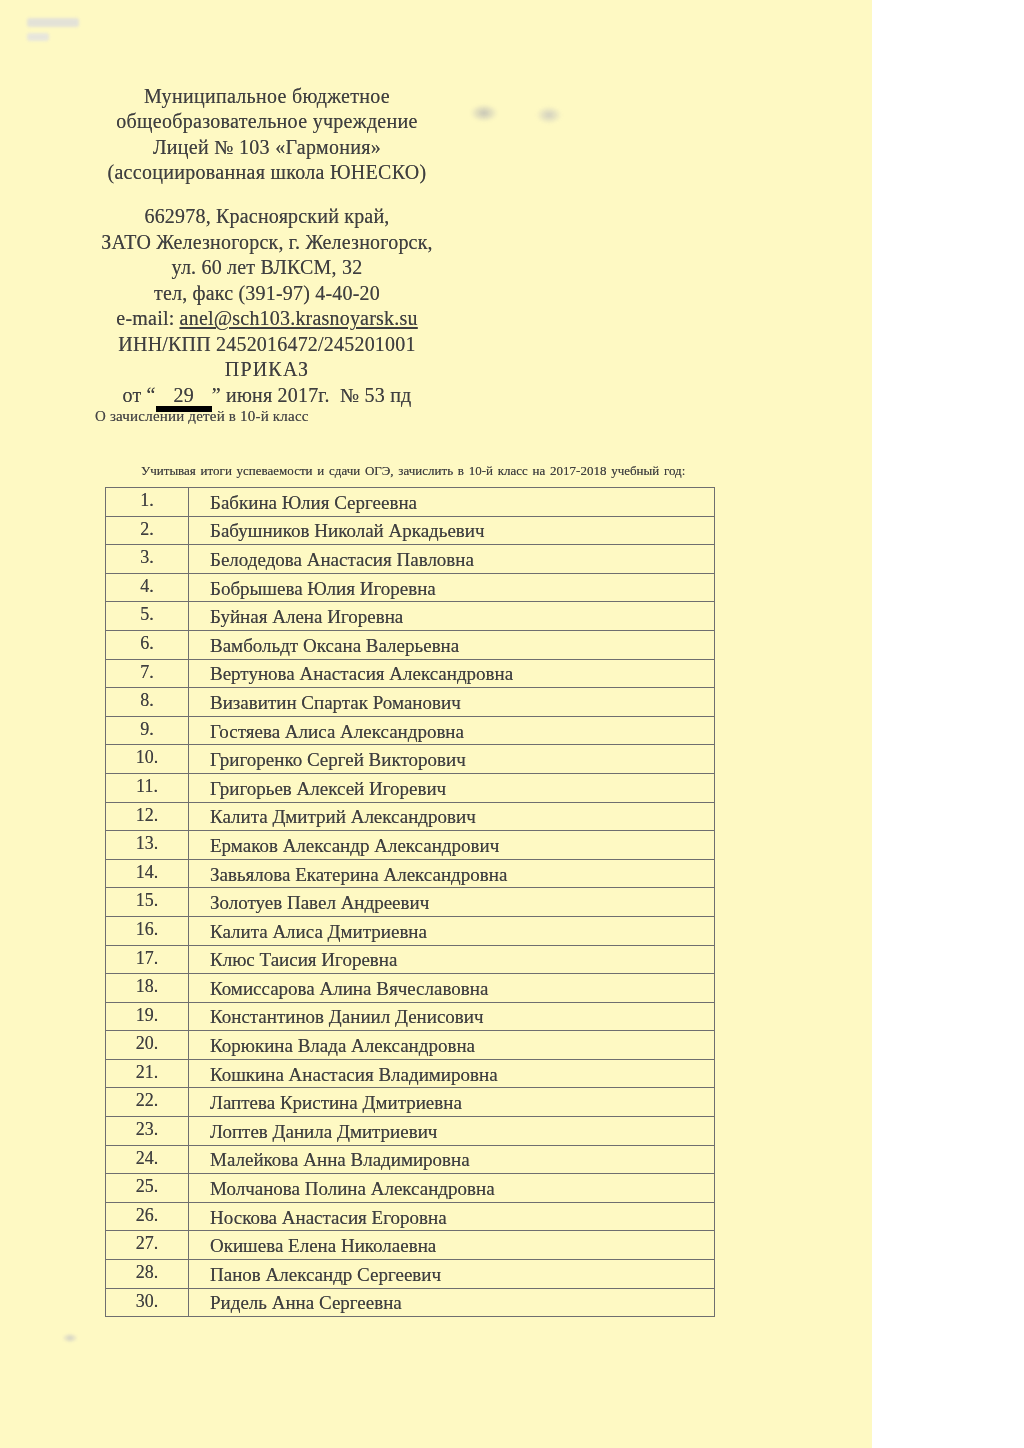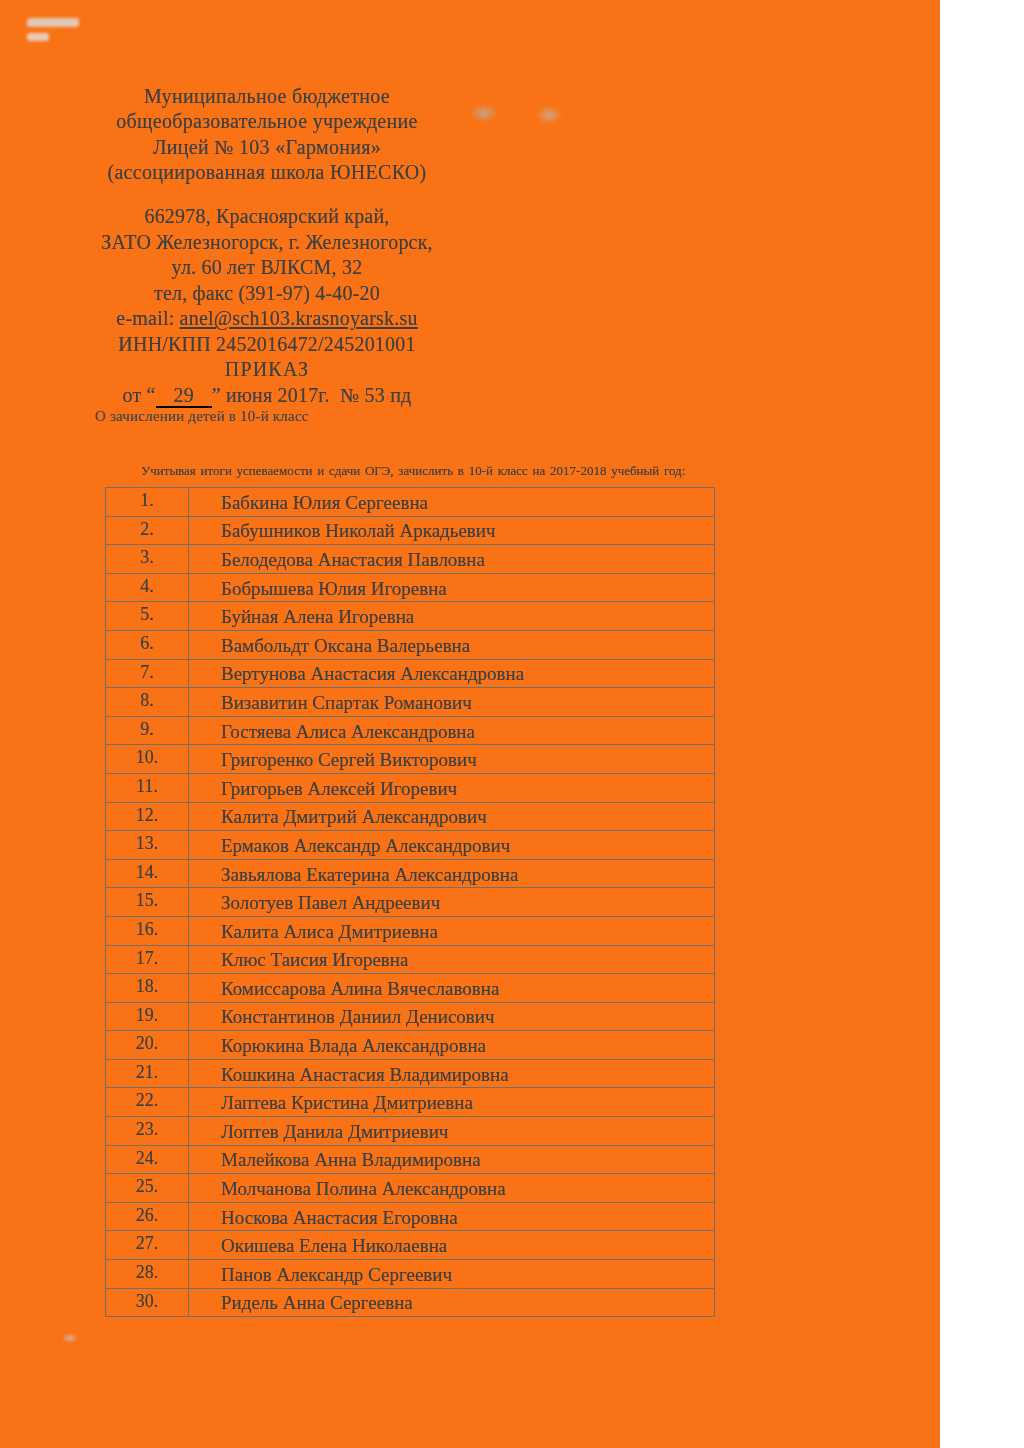--- a/index.html
+++ b/index.html
@@ -1,63 +1,63 @@
 <!DOCTYPE html>
 <html lang="ru"><head>
 <meta charset="utf-8">
 <style>
   * { margin: 0; padding: 0; box-sizing: border-box; }
   html, body { background: #ffffff; }
   body { font-family: "Liberation Serif", "DejaVu Serif", serif; }
 
   .page {
     position: relative;
-    width: 940px;
+    width: 872px;
     height: 1448px;
-    background: #f97316;
+    background: #fef9c3;
     color: #3f3f3f;
     overflow: hidden;
     text-shadow: 0 0 0.5px rgba(80,80,80,.75);
   }
 
   
   .org-block {
     position: absolute; left: 47px; top: 84px; width: 440px;
     text-align: center; font-size: 20px; line-height: 25.4px; letter-spacing: .3px;
   }
   .addr-block {
     position: absolute; left: 47px; top: 196px; width: 440px;
     text-align: center; font-size: 20px; line-height: 25.5px; letter-spacing: .2px; margin-top: 8px;
   }
   .doc-type { letter-spacing: 1.2px; }
   .date-line { white-space: pre-wrap; }
   .u-email { text-decoration: underline; text-underline-offset: 2px; text-align: center; }
   .day {
     display: inline-block; min-width: 56px; text-align: center;
-    border-bottom: 2px solid #000000; line-height: 22px; white-space: pre;
+    border-bottom: 6px solid #000000; line-height: 22px; white-space: pre;
   }
 
   .subject {
     position: absolute; left: 95px; top: 396px;
     font-size: 15px; color: #464646; letter-spacing: .2px; margin-top: 12px;
   }
 
   .paragraph {
     position: absolute; left: 95px; top: 456px; width: 876px;
     font-size: 13px; line-height: 30px;
     text-align: justify; text-indent: 46px; word-spacing: 1.5px;
   }
 
   table.students {
     position: absolute; left: 105px; top: 487px; width: 610px;
     border-collapse: collapse; table-layout: fixed; font-size: 19px;
   }
   .students td { border: 1px solid #6f6f6f; height: 28.6px; overflow: hidden; }
   .students td.num  { width: 83px; text-align: center; vertical-align: top; padding-top: 2px; font-size: 18px; }
-  .students td.name { vertical-align: middle; padding-left: 32px; padding-top: 2px; white-space: nowrap; }
+  .students td.name { vertical-align: middle; padding-left: 21px; padding-top: 2px; white-space: nowrap; }
 
   
   .artifact { position: absolute; pointer-events: none; }
   .a-corner1 { left: 27px; top: 18px; width: 52px; height: 9px;  background: #dddddd; filter: blur(1.5px); opacity: .8; border-radius: 3px; }
   .a-corner2 { left: 27px; top: 33px; width: 22px; height: 8px;  background: #e2e2e2; filter: blur(1.5px); opacity: .8; border-radius: 3px; }
   .a-smudge1 { left: 470px; top: 104px; width: 28px; height: 18px; background: radial-gradient(closest-side, #b3b3b3, rgba(200,200,200,0)); filter: blur(1.5px); opacity: .75; }
   .a-smudge2 { left: 536px; top: 106px; width: 26px; height: 18px; background: radial-gradient(closest-side, #bdbdbd, rgba(205,205,205,0)); filter: blur(1.5px); opacity: .7; }
   .a-dot     { left: 62px;  top: 1333px; width: 16px; height: 10px; background: radial-gradient(closest-side, #c6c6c6, rgba(210,210,210,0)); filter: blur(1px); opacity: .8; }
 </style>
 </head>

